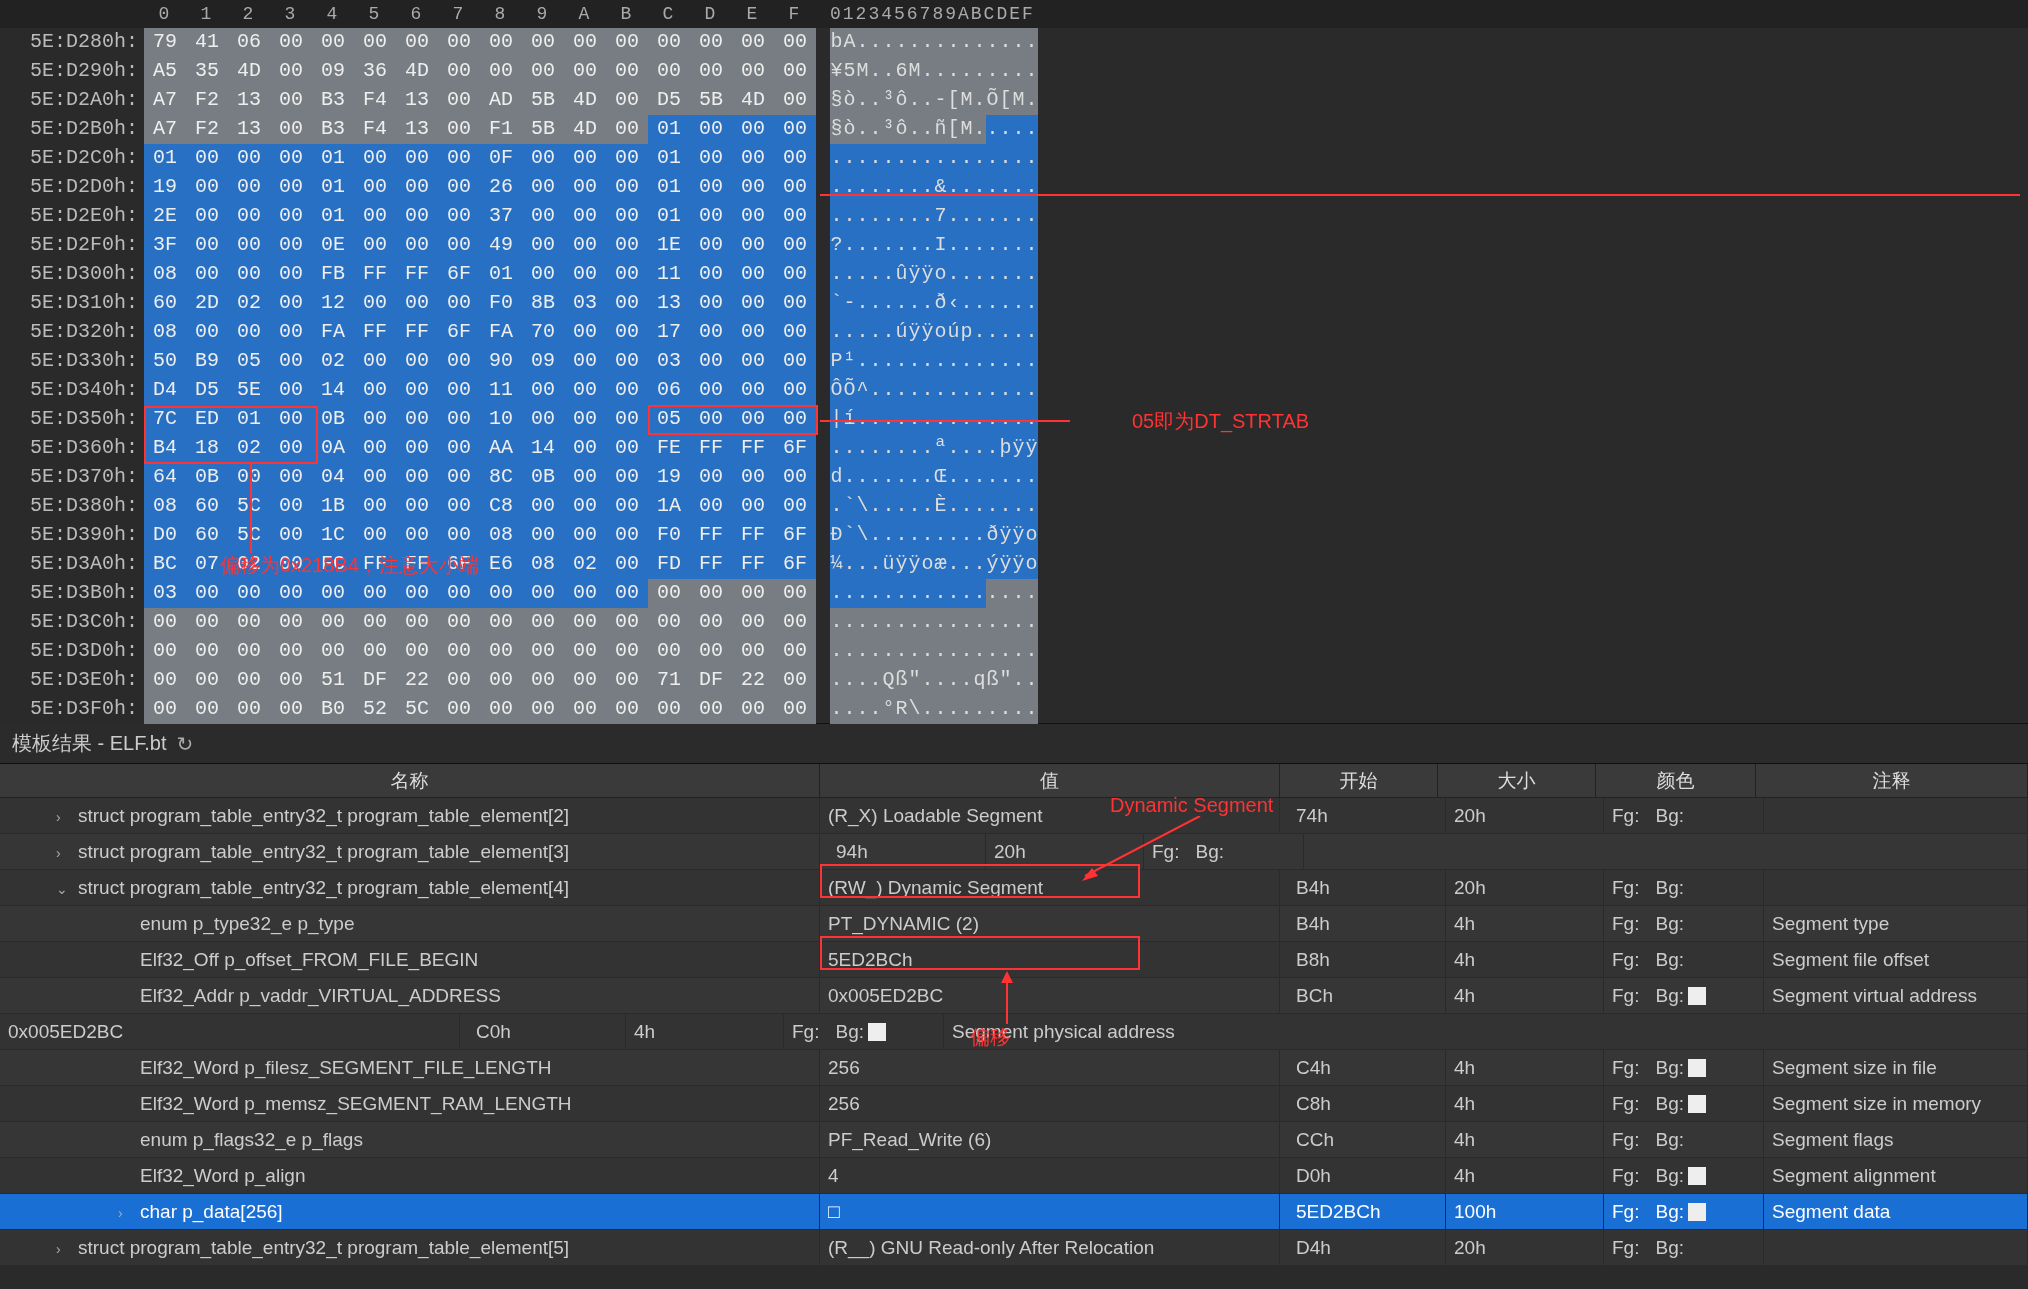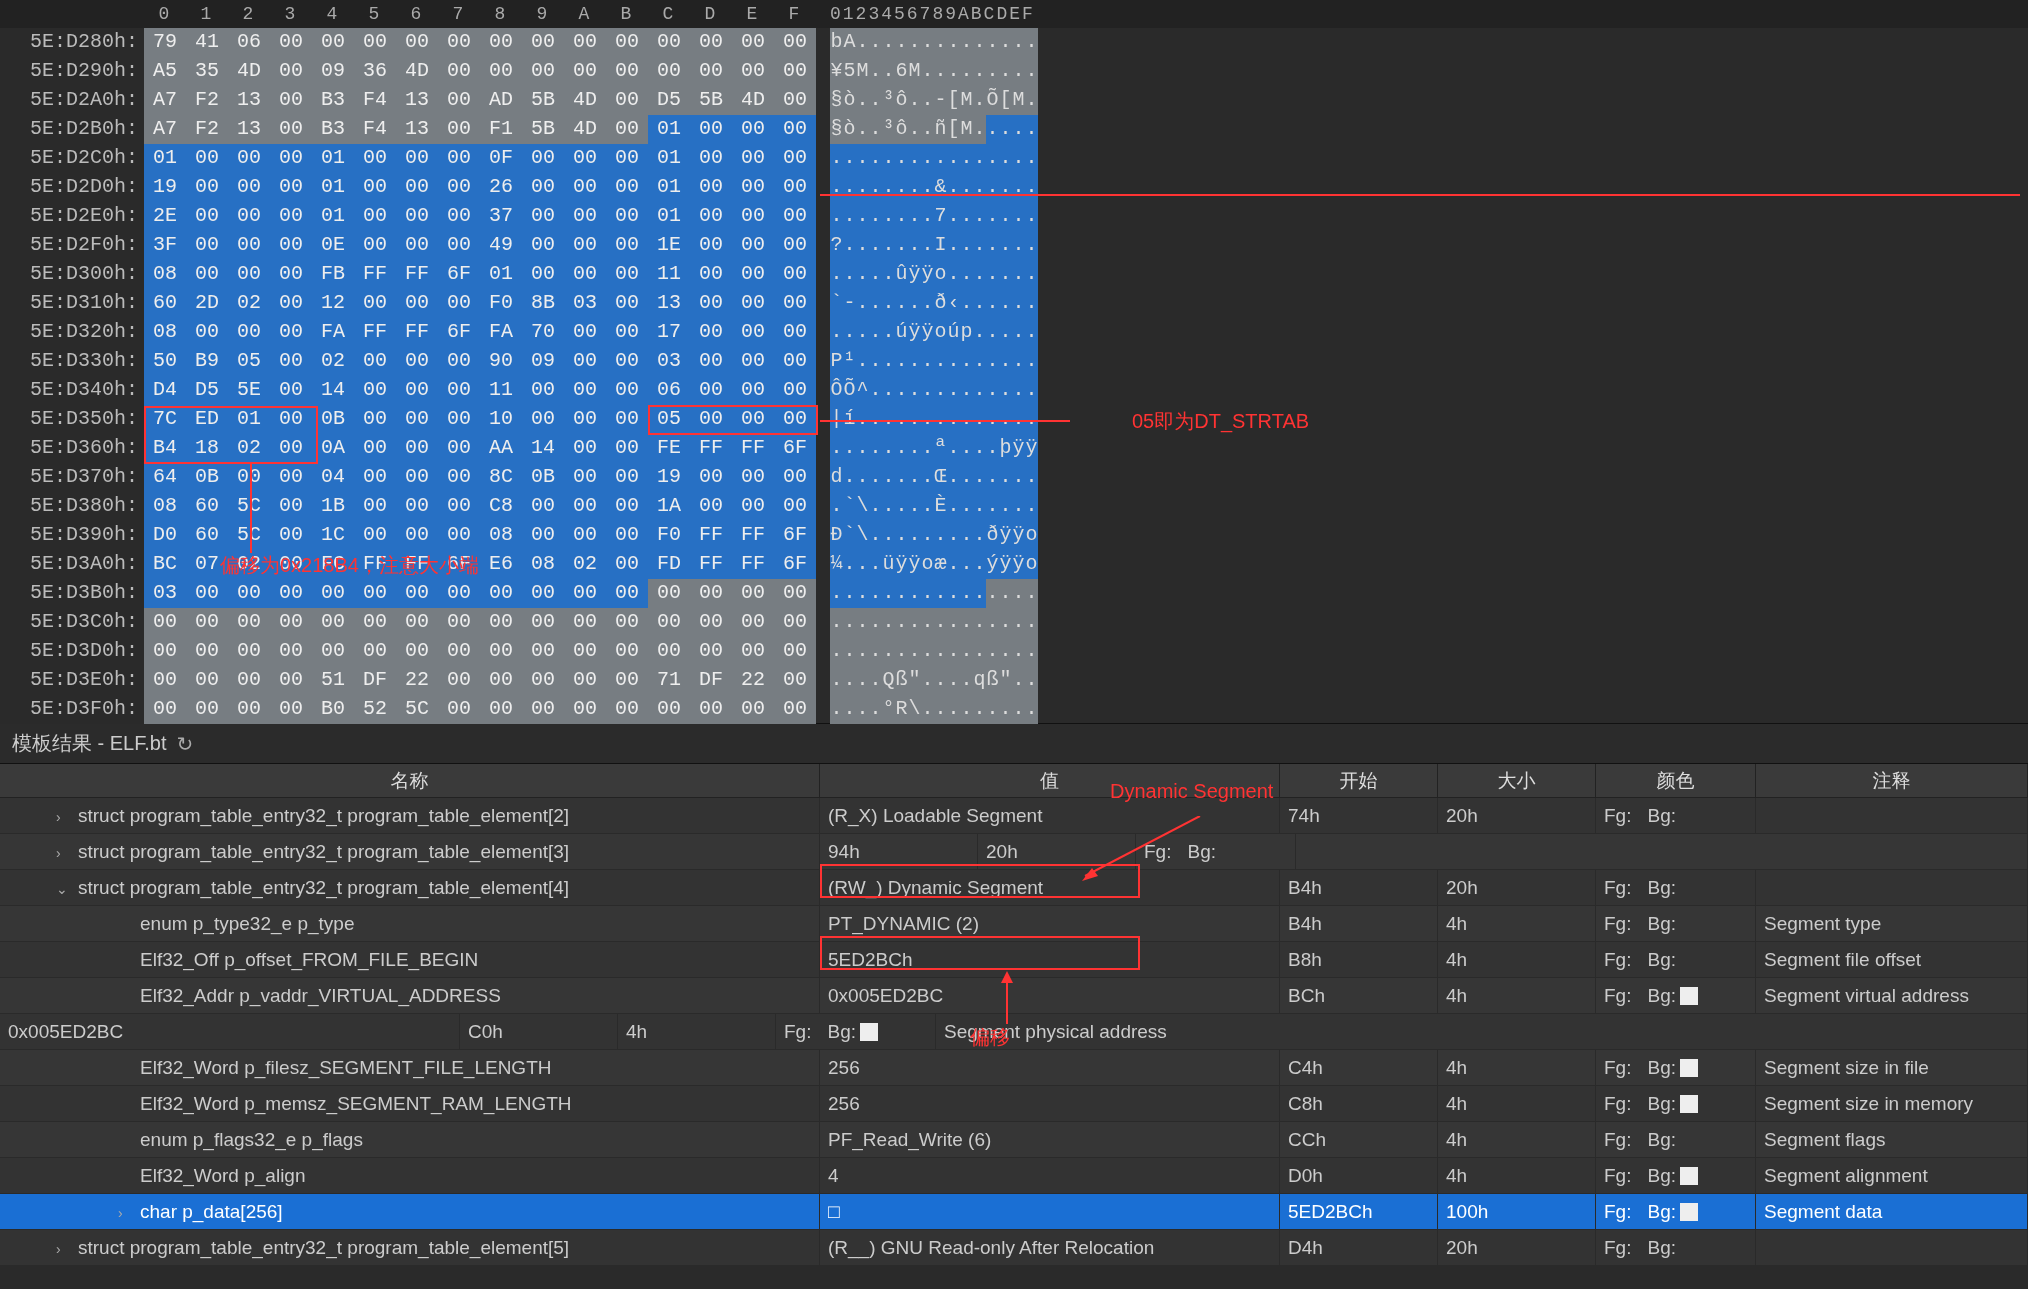--- a/index.html
+++ b/index.html
@@ -122,21 +122,21 @@
     align-items: center;
     border-bottom: 1px solid #2a2a2a;
     color: #ccc;
   }
   .tr:nth-child(odd){ background:#333; }
   .tr:nth-child(even){ background:#363636; }
   .tr.selected { background: #1a6fd4; color: #fff; }
   .td { padding-left: 8px; white-space: nowrap; overflow: hidden; border-right: 1px solid #2a2a2a; height:100%; display:flex; align-items:center;}
   .td-name { width: 820px; }
   .td-value { width: 460px; }
-  .td-start { width: 158px; }
+  .td-start { width: 158px; margin-left: 8px; }
   .td-size { width: 158px; }
   .td-color { width: 160px; display:flex; gap:16px; align-items:center;}
   .td-comment { flex: 1; }
   .expander {
     display:inline-block;
     width:14px;
     margin-right: 8px;
     color:#aaa;
     font-size:14px;
   }
@@ -1333,21 +1333,21 @@
             </span>
           </div>
           <div class="td td-comment"></div>
         </div>
       </div>
 </div>
 
 <div class="red-box" style="left:820px; top:100px; width:320px; height:34px;"></div>
 <div class="red-box" style="left:820px; top:172px; width:320px; height:34px;"></div>
 
-<div class="annot" style="left:1110px; top:16px;">Dynamic Segment</div>
+<div class="annot" style="left:1110px; top:30px;">Dynamic Segment</div>
 <svg class="arrow-svg" style="left:1080px;top:52px;" width="140" height="70">
   <line x1="120" y1="0" x2="5" y2="60" stroke="#f33" stroke-width="2"></line>
   <polygon points="2,65 12,52 18,60" fill="#f33"></polygon>
 </svg>
 
 <div class="annot" style="left:970px; top:260px;">偏移</div>
 <svg class="arrow-svg" style="left:992px;top:205px;" width="30" height="60">
   <line x1="15" y1="55" x2="15" y2="8" stroke="#f33" stroke-width="2"></line>
   <polygon points="15,2 9,14 21,14" fill="#f33"></polygon>
 </svg>

